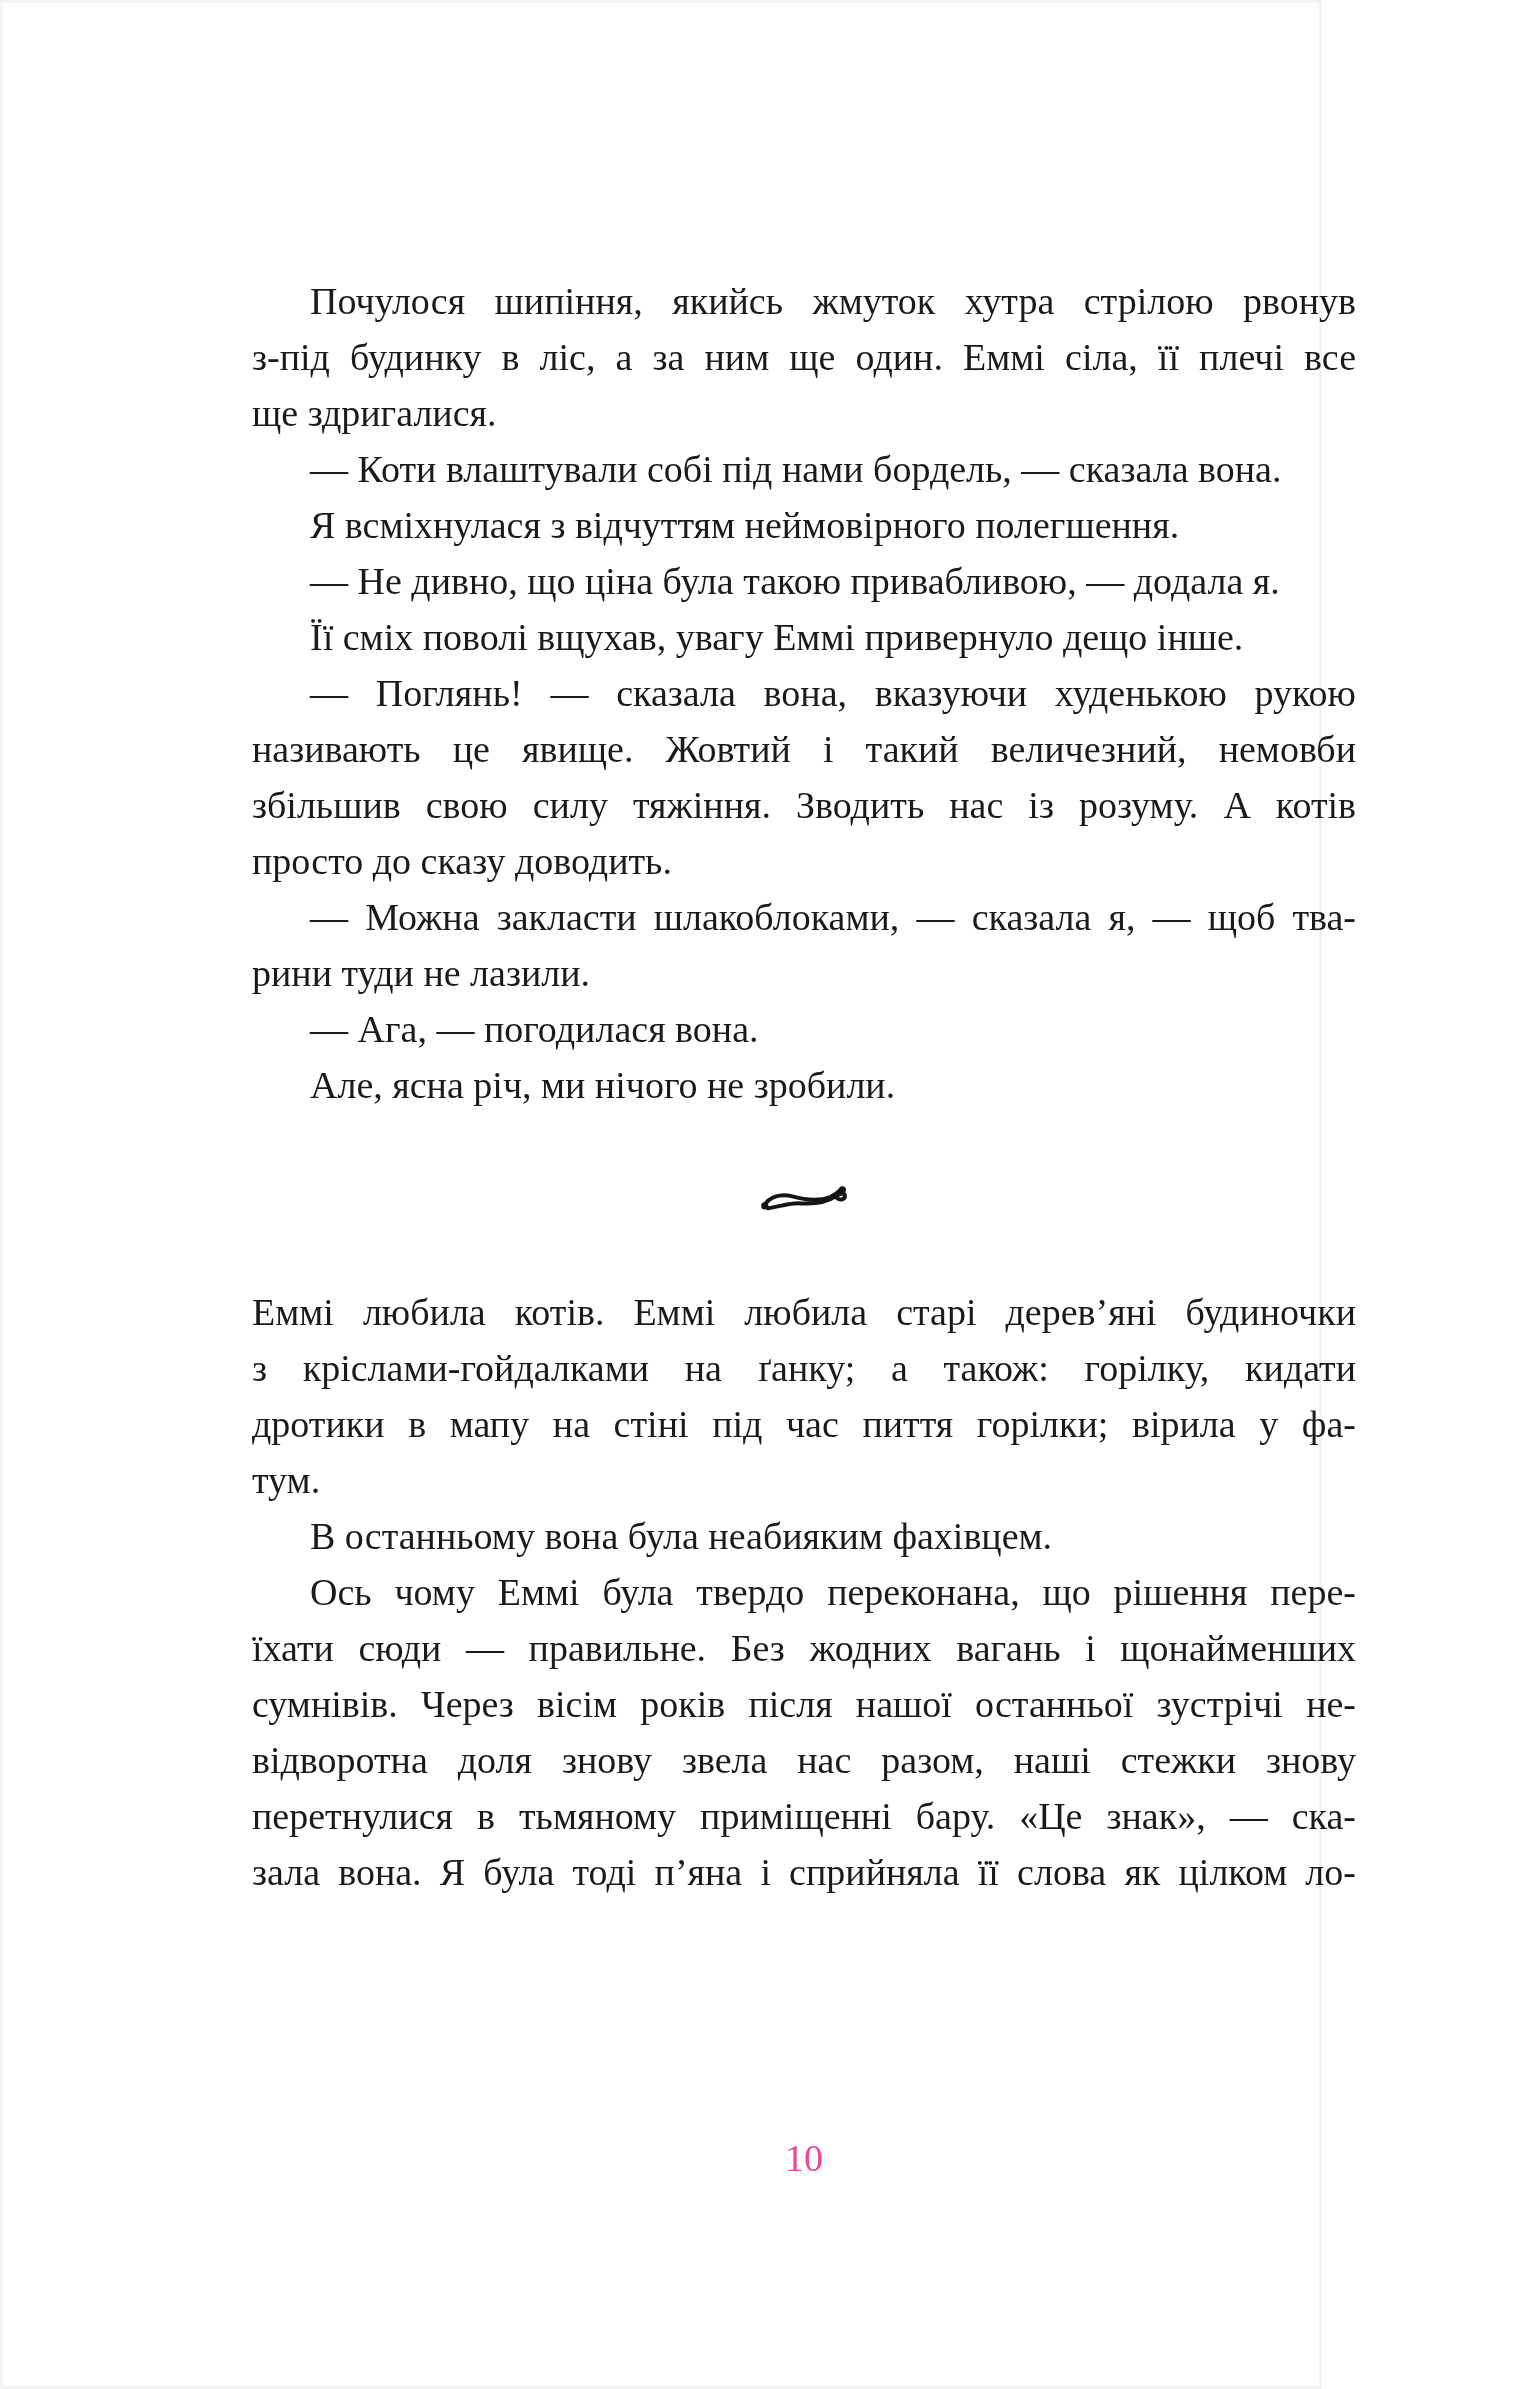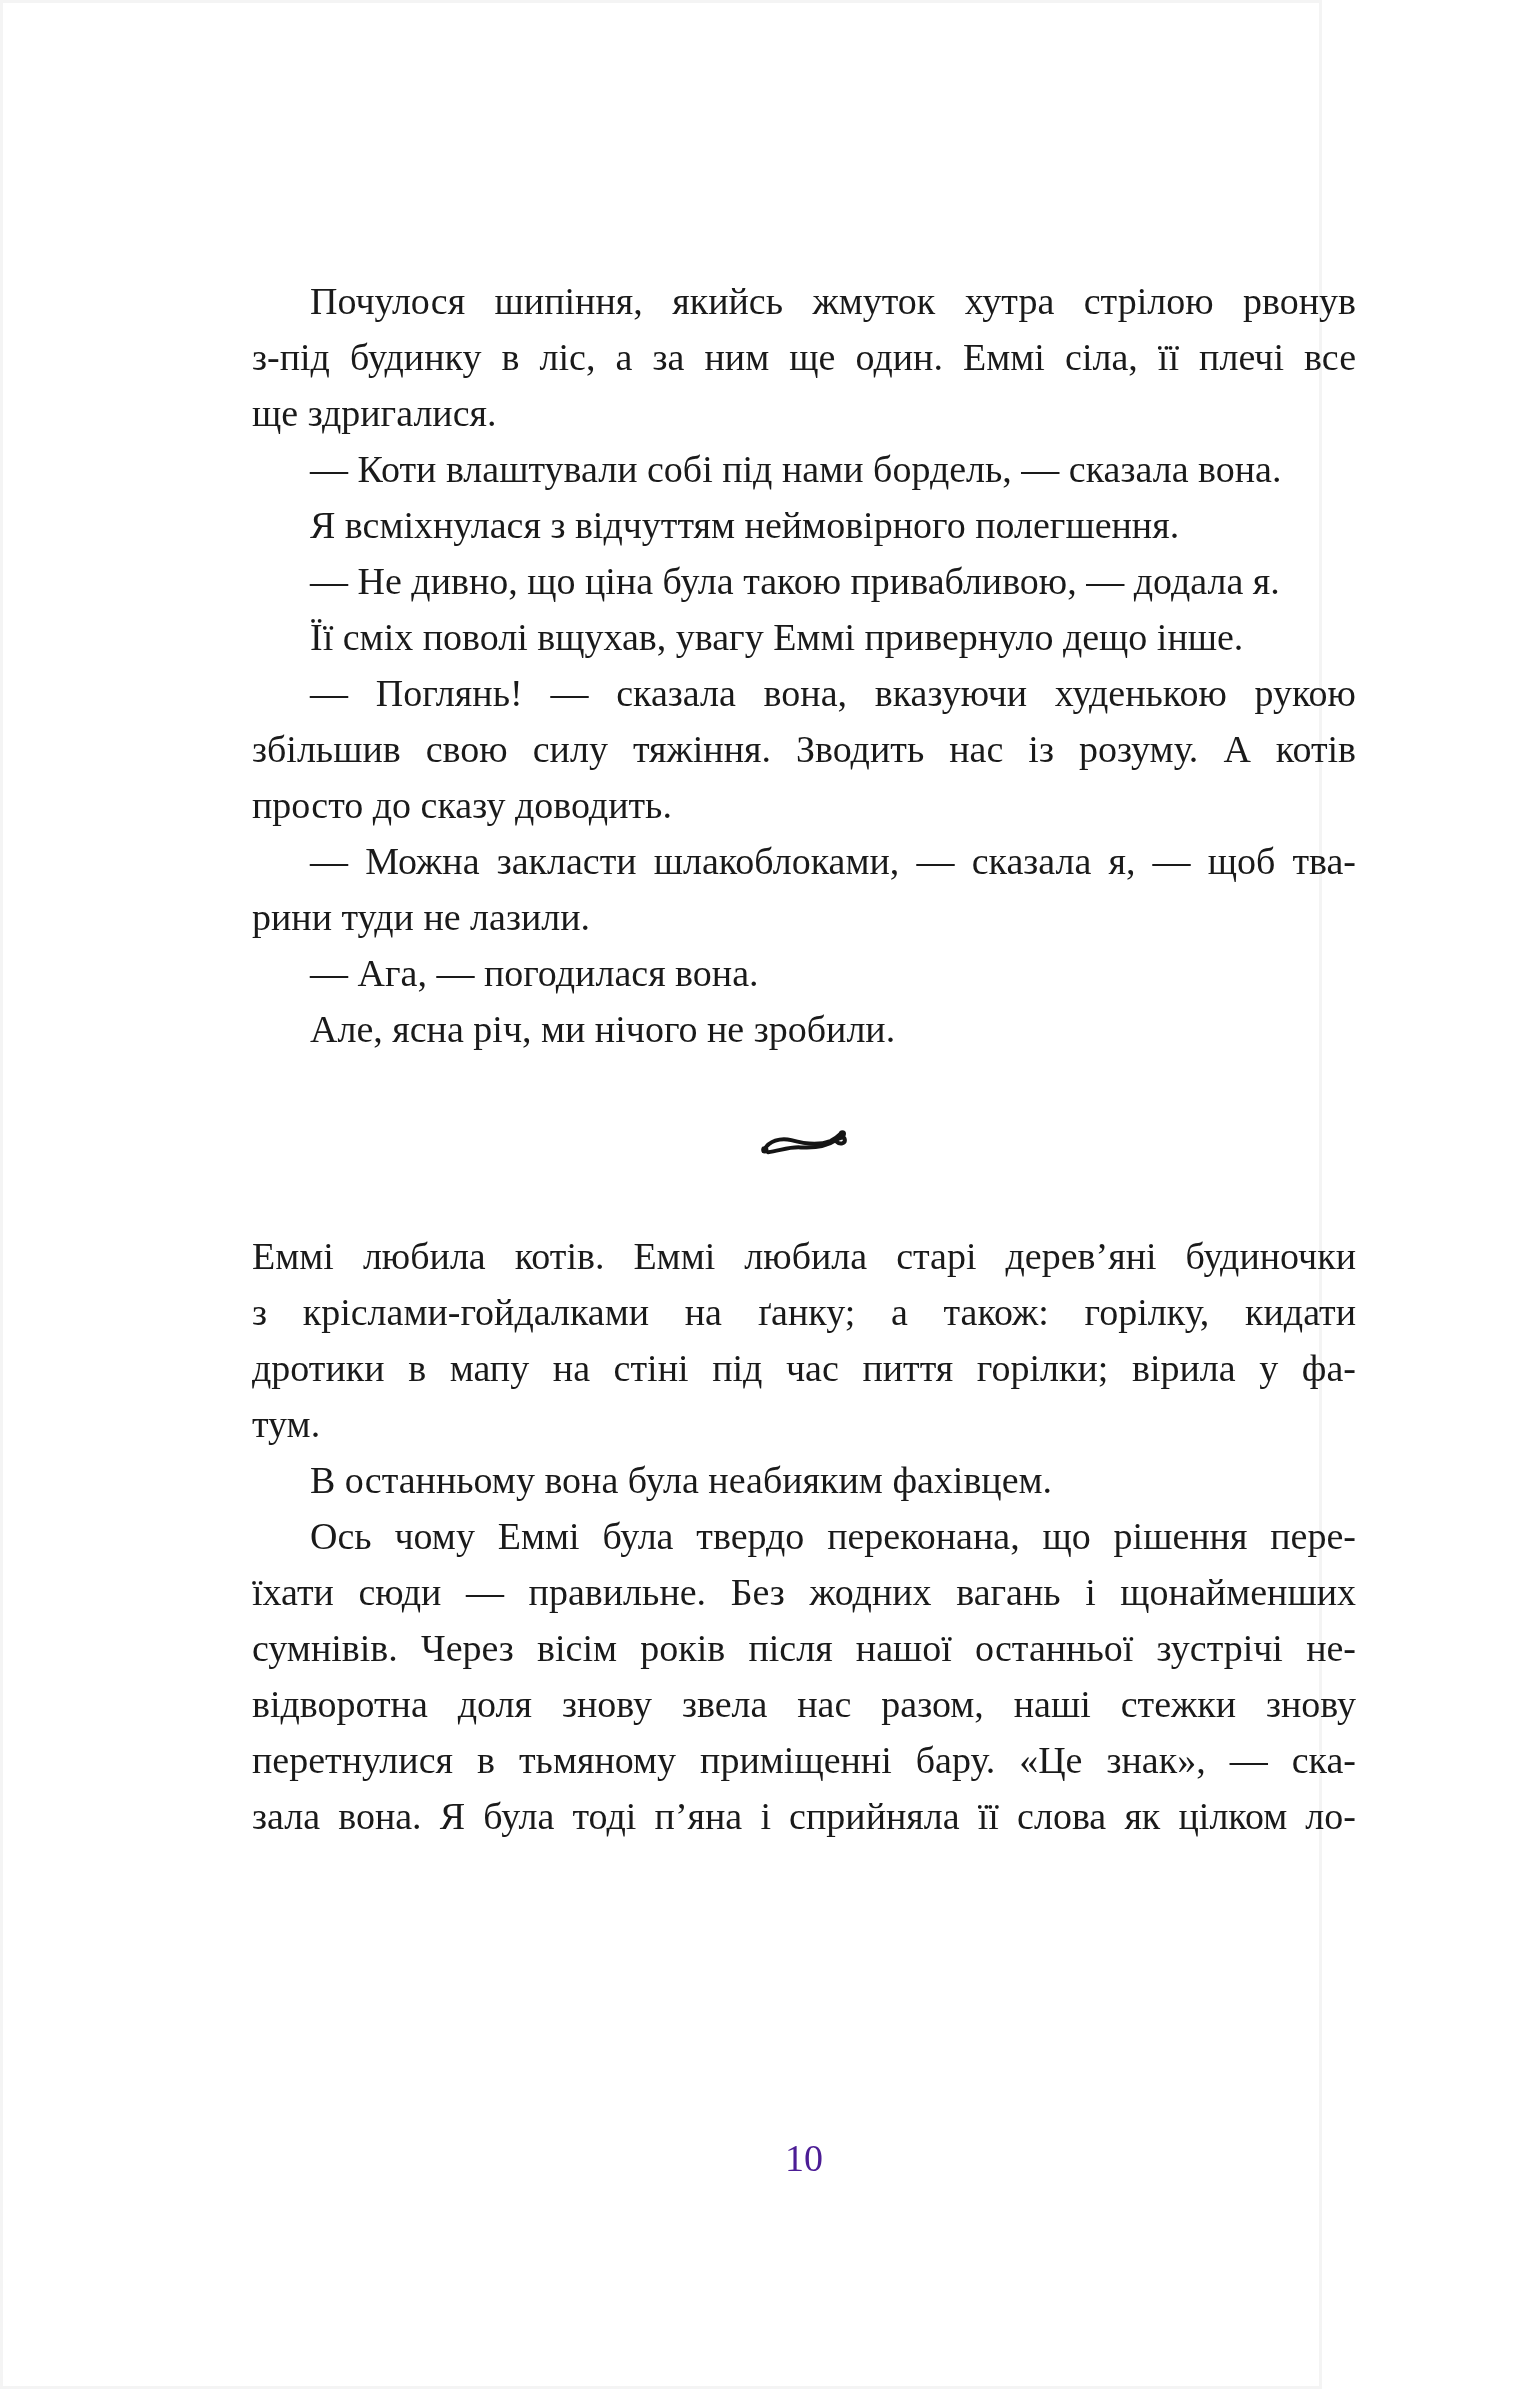--- a/index.html
+++ b/index.html
@@ -45,21 +45,21 @@
   }
   .separator svg { display: block; }
   .page-number {
     position: absolute;
     left: 249px;
     top: 2127px;
     width: 1104px;
     line-height: 56px;
     font-size: 38px;
     text-align: center;
-    color: #4c1d95;
+    color: #ec4899;
   }
 </style>
 </head>
 <body>
 
 <div class="page">
 
   <main class="text-block">
 
     <p class="para indent">
@@ -79,20 +79,21 @@
     <p class="para indent">
       <span class="line last" style="display: block;">— Не дивно, що ціна була такою привабливою, — додала я.</span>
     </p>
 
     <p class="para indent">
       <span class="line last" style="display: block;">Її сміх поволі вщухав, увагу Еммі привернуло дещо інше.</span>
     </p>
 
     <p class="para indent">
       <span class="line" style="display: block;">— Поглянь! — сказала вона, вказуючи худенькою рукою</span>
+      <span class="line" style="display: block;">називають це явище. Жовтий і такий величезний, немовби</span>
       <span class="line" style="display: block;">збільшив свою силу тяжіння. Зводить нас із розуму. А котів</span>
       <span class="line last" style="display: block;">просто до сказу доводить.</span>
     </p>
 
     <p class="para indent">
       <span class="line" style="display: block;">— Можна закласти шлакоблоками, — сказала я, — щоб тва-</span>
       <span class="line last" style="display: block;">рини туди не лазили.</span>
     </p>
 
     <p class="para indent">

